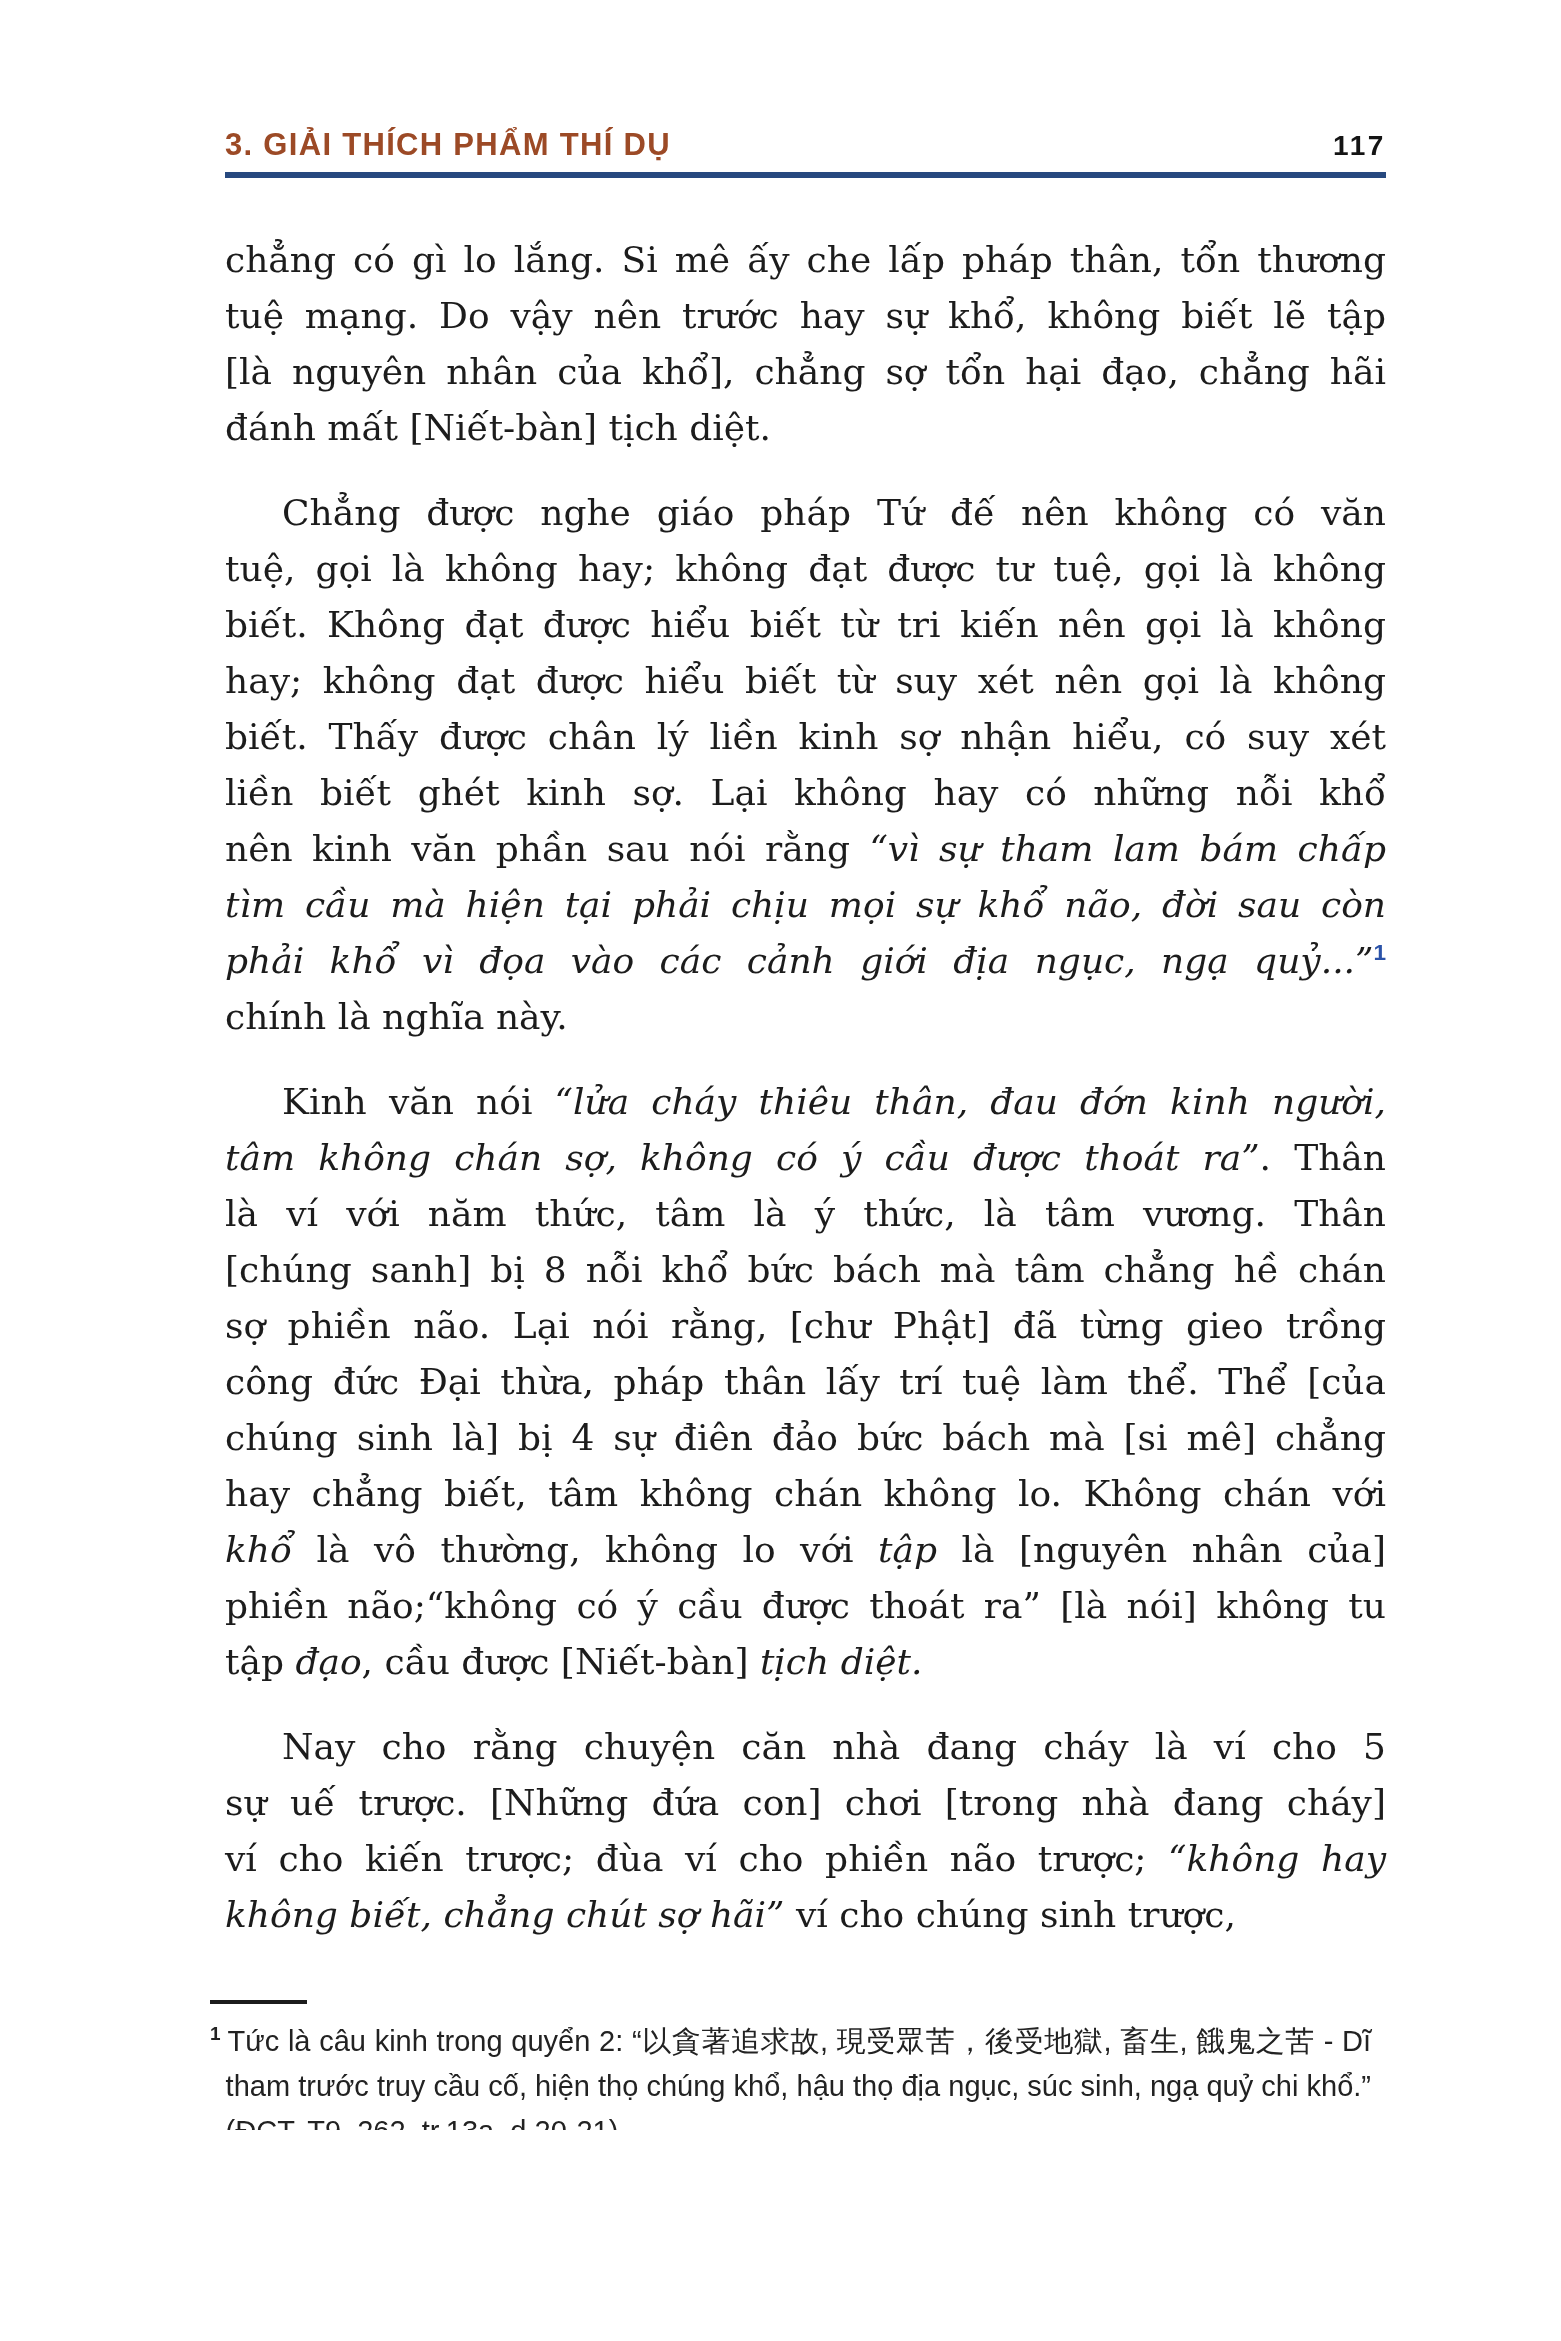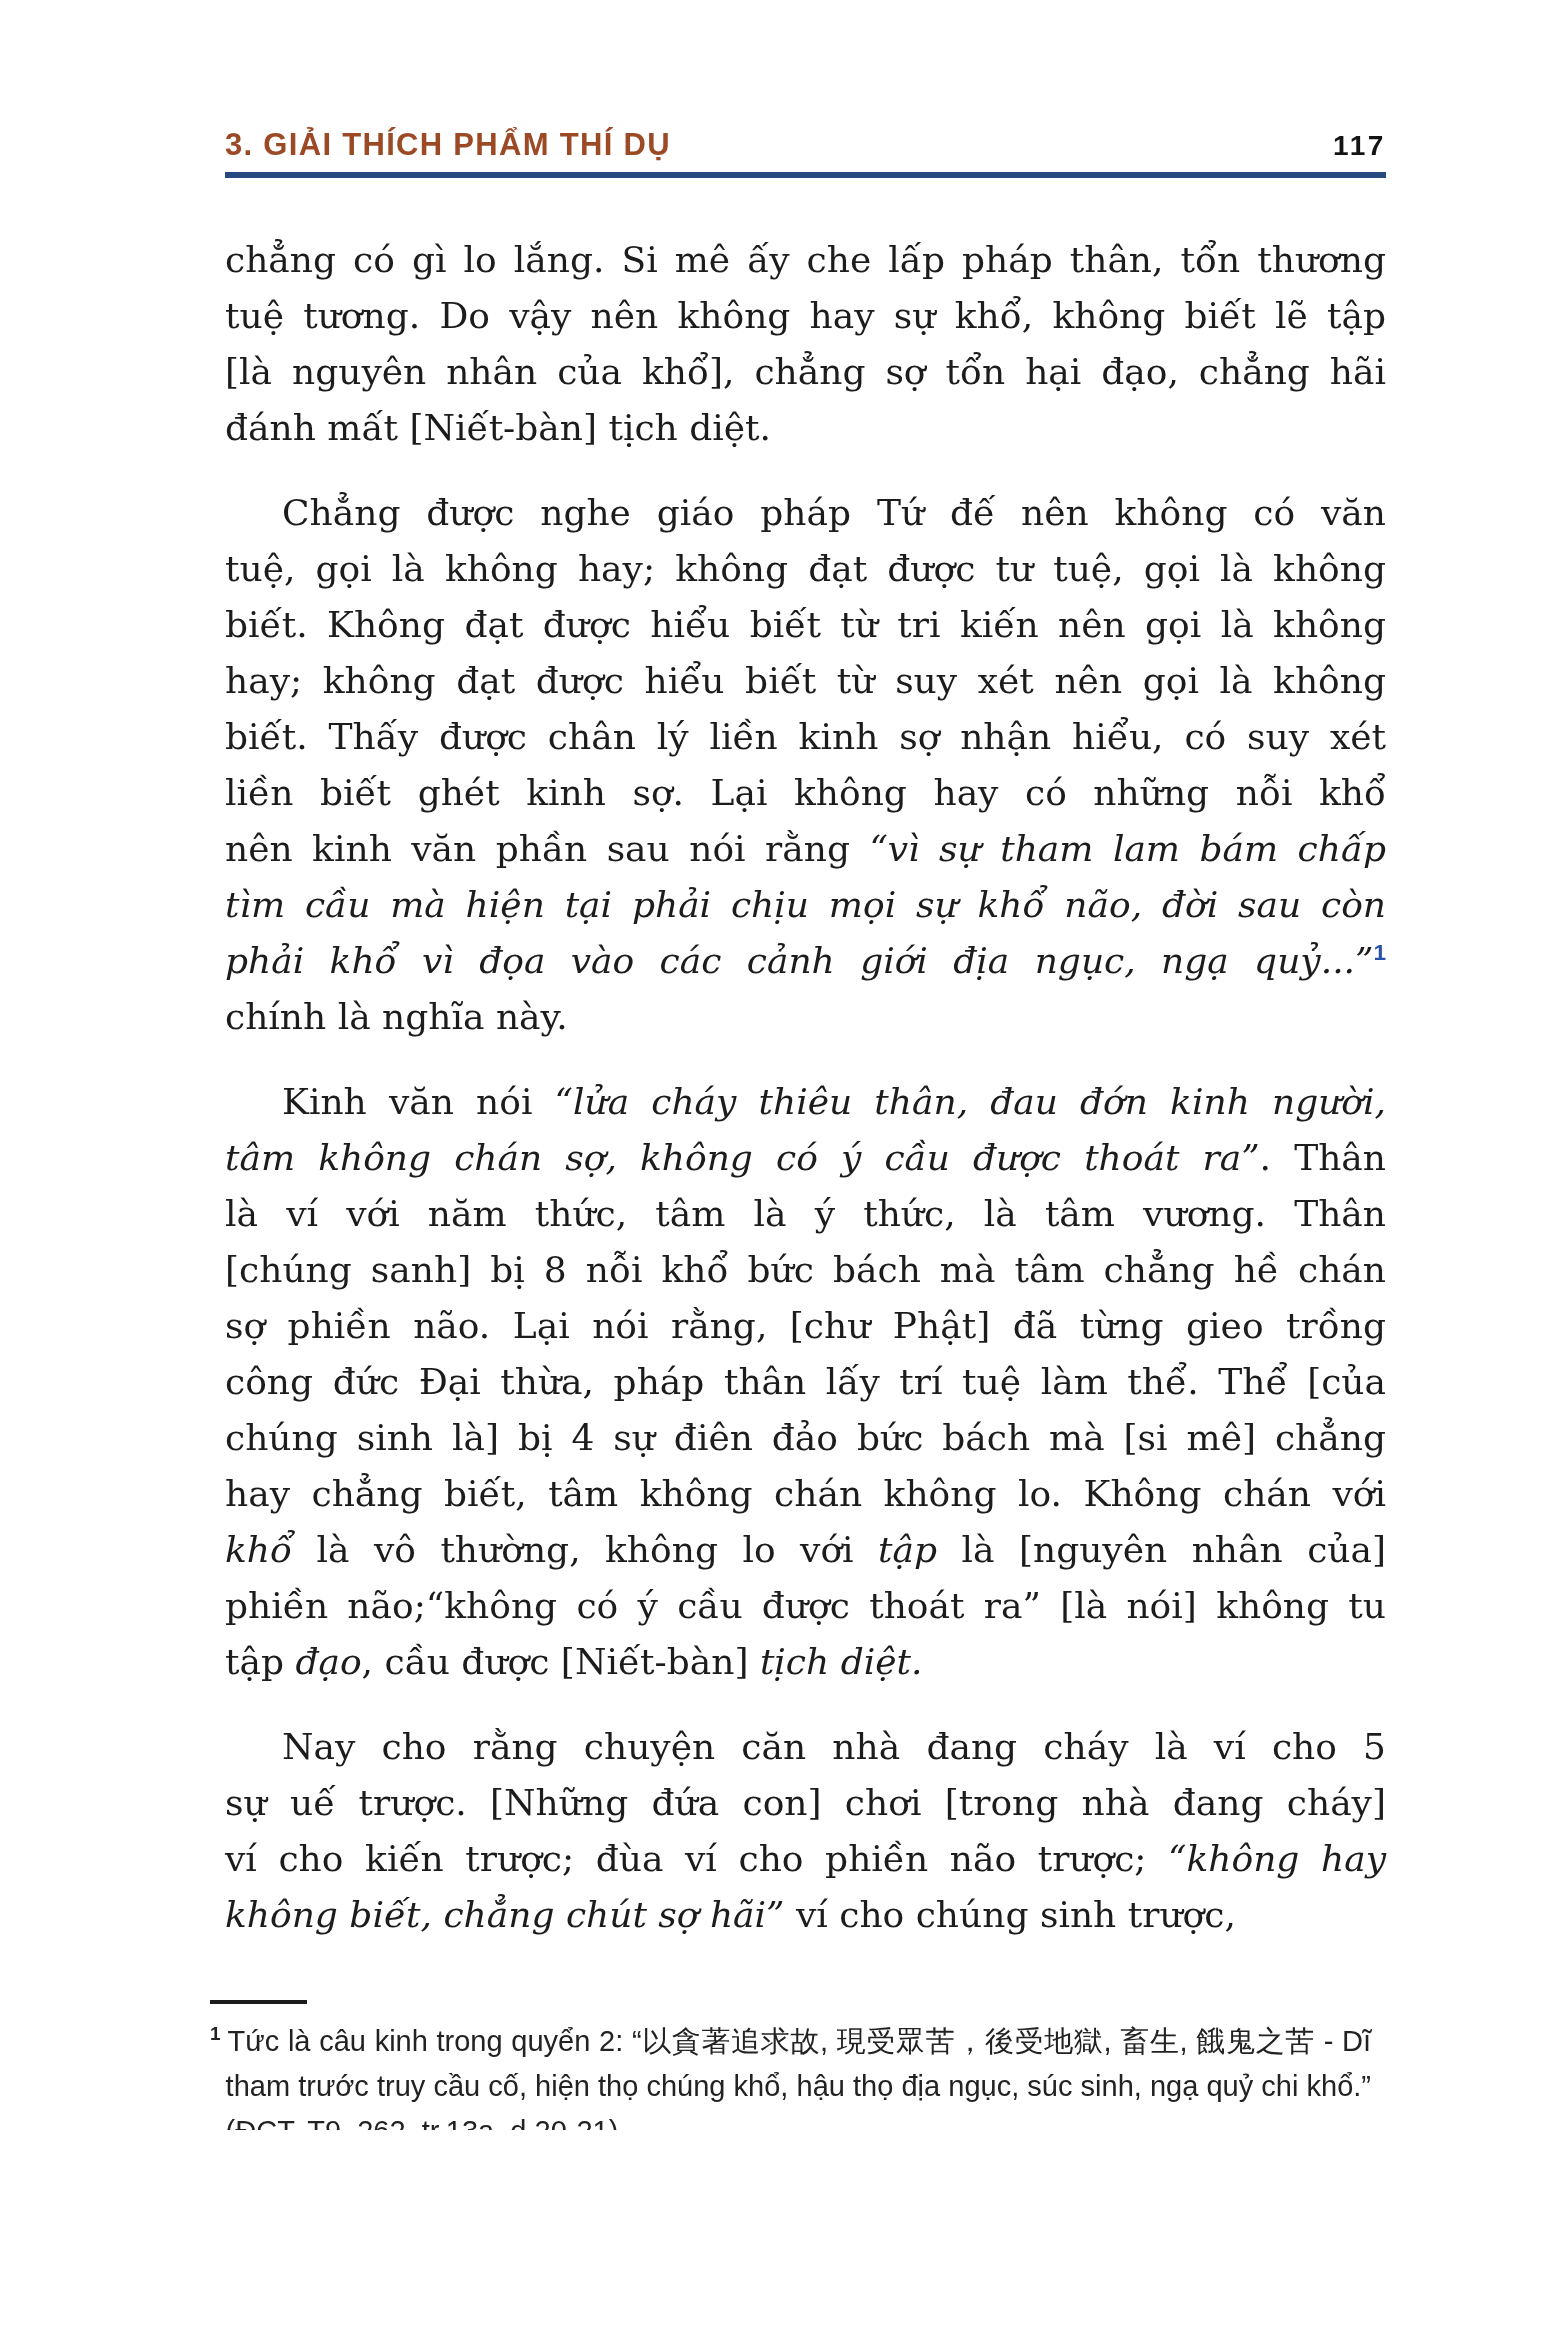--- a/index.html
+++ b/index.html
@@ -83,21 +83,21 @@
       <span class="section-title">3. GIẢI THÍCH PHẨM THÍ DỤ</span>
       <span class="page-number">117</span>
     </div>
     <div class="header-rule"></div>
   </header>
 
   <main class="body-text">
 
   <div class="para">
         <div class="line"><span>chẳng có gì lo lắng. Si mê ấy che lấp pháp thân, tổn thương</span></div>
-        <div class="line"><span>tuệ tương. Do vậy nên không hay sự khổ, không biết lẽ tập</span></div>
+        <div class="line"><span>tuệ mạng. Do vậy nên trước hay sự khổ, không biết lẽ tập</span></div>
         <div class="line"><span>[là nguyên nhân của khổ], chẳng sợ tổn hại đạo, chẳng hãi</span></div>
         <div class="line last"><span>đánh mất [Niết-bàn] tịch diệt.</span></div>
       </div>
       <div class="para">
         <div class="line indent"><span>Chẳng được nghe giáo pháp Tứ đế nên không có văn</span></div>
         <div class="line"><span>tuệ, gọi là không hay; không đạt được tư tuệ, gọi là không</span></div>
         <div class="line"><span>biết. Không đạt được hiểu biết từ tri kiến nên gọi là không</span></div>
         <div class="line"><span>hay; không đạt được hiểu biết từ suy xét nên gọi là không</span></div>
         <div class="line"><span>biết. Thấy được chân lý liền kinh sợ nhận hiểu, có suy xét</span></div>
         <div class="line"><span>liền biết ghét kinh sợ. Lại không hay có những nỗi khổ</span></div>

